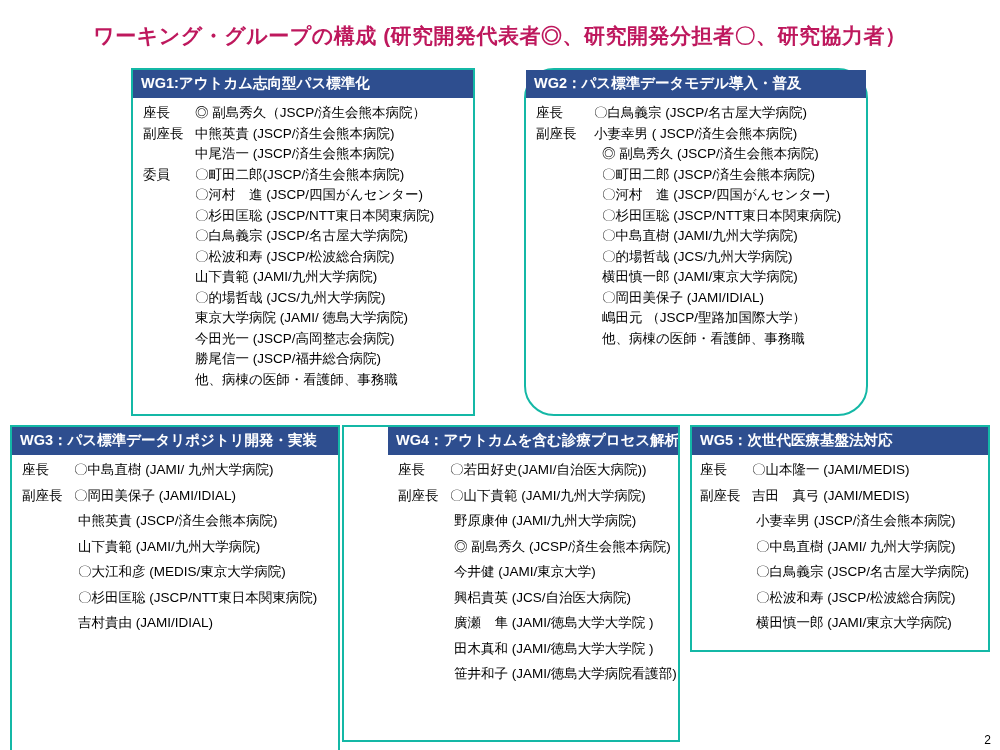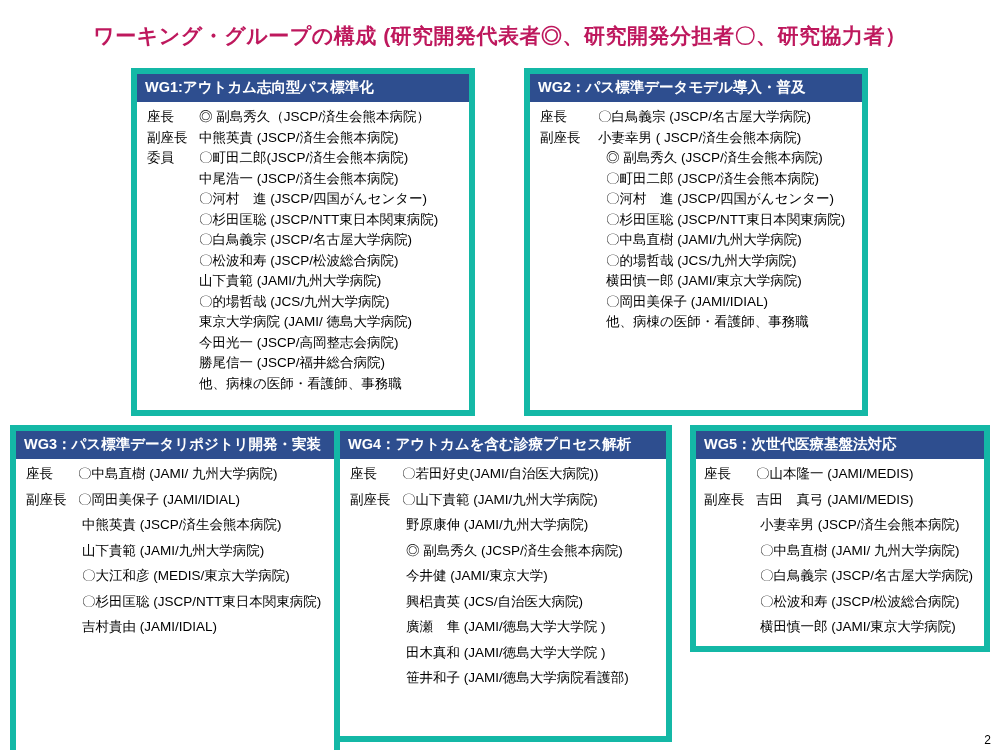--- a/index.html
+++ b/index.html
@@ -23,21 +23,21 @@
     text-align: center;
     font-size: 21px;
     font-weight: bold;
     letter-spacing: 0.5px;
     color: #be185d;
   }
 
   
   .panel {
     position: absolute;
-    border: 6px solid #14b8a6;
+    border: 2px solid #14b8a6;
     box-sizing: border-box;
     background: #ffffff;
   }
   .panel-header {
     background: #2e4e8f;
     color: #ffffff;
     font-weight: bold;
     font-size: 14.5px;
     padding: 4px 8px 5px 8px;
     box-sizing: border-box;
@@ -76,33 +76,35 @@
     top: 68px;
     left: 131px;
     width: 344px;
     height: 348px;
   }
   #wg2 {
     top: 68px;
     left: 524px;
     width: 344px;
     height: 348px;
+    border-radius: 30px;
   }
   
   #wg3 {
     top: 425px;
     left: 10px;
     width: 330px;
     height: 407px;
   }
   #wg4 {
     top: 425px;
-    left: 334px;
+    left: 342px;
     width: 338px;
     height: 317px;
+    padding-left: 44px;
   }
   #wg5 {
     top: 425px;
     left: 690px;
     width: 300px;
     height: 227px;
   }
   #wg1 .panel-body, #wg2 .panel-body {
     font-size: 13.5px;
   }
@@ -143,28 +145,28 @@
   <div class="panel-header">WG1:アウトカム志向型パス標準化</div>
   <div class="panel-body">
     <div class="row">
         <span class="role">座長</span>
         <span class="name">◎ 副島秀久（JSCP/済生会熊本病院）</span>
       </div>
     <div class="row">
         <span class="role">副座長</span>
         <span class="name">中熊英貴 (JSCP/済生会熊本病院)</span>
       </div>
+    <div class="row indent">
+        <span class="name">中尾浩一 (JSCP/済生会熊本病院)</span>
+      </div>
     <div class="row">
         <span class="role">委員</span>
         <span class="name">〇町田二郎(JSCP/済生会熊本病院)</span>
       </div>
     <div class="row indent">
-        <span class="name">中尾浩一 (JSCP/済生会熊本病院)</span>
-      </div>
-    <div class="row indent">
         <span class="name">〇河村　進 (JSCP/四国がんセンター)</span>
       </div>
     <div class="row indent">
         <span class="name">〇杉田匡聡 (JSCP/NTT東日本関東病院)</span>
       </div>
     <div class="row indent">
         <span class="name">〇白鳥義宗 (JSCP/名古屋大学病院)</span>
       </div>
     <div class="row indent">
         <span class="name">〇松波和寿 (JSCP/松波総合病院)</span>
@@ -219,20 +221,23 @@
     <div class="row indent-lg">
         <span class="name">〇的場哲哉 (JCS/九州大学病院)</span>
       </div>
     <div class="row indent-lg">
         <span class="name">横田慎一郎 (JAMI/東京大学病院)</span>
       </div>
     <div class="row indent-lg">
         <span class="name">〇岡田美保子 (JAMI/IDIAL)</span>
       </div>
     <div class="row indent-lg">
+        <span class="name">嶋田元 （JSCP/聖路加国際大学）</span>
+      </div>
+    <div class="row indent-lg">
         <span class="name">他、病棟の医師・看護師、事務職</span>
       </div>
   </div>
 </div>
 
 <div class="panel" id="wg3">
   <div class="panel-header">WG3：パス標準データリポジトリ開発・実装</div>
   <div class="panel-body">
     <div class="row">
         <span class="role">座長</span>

